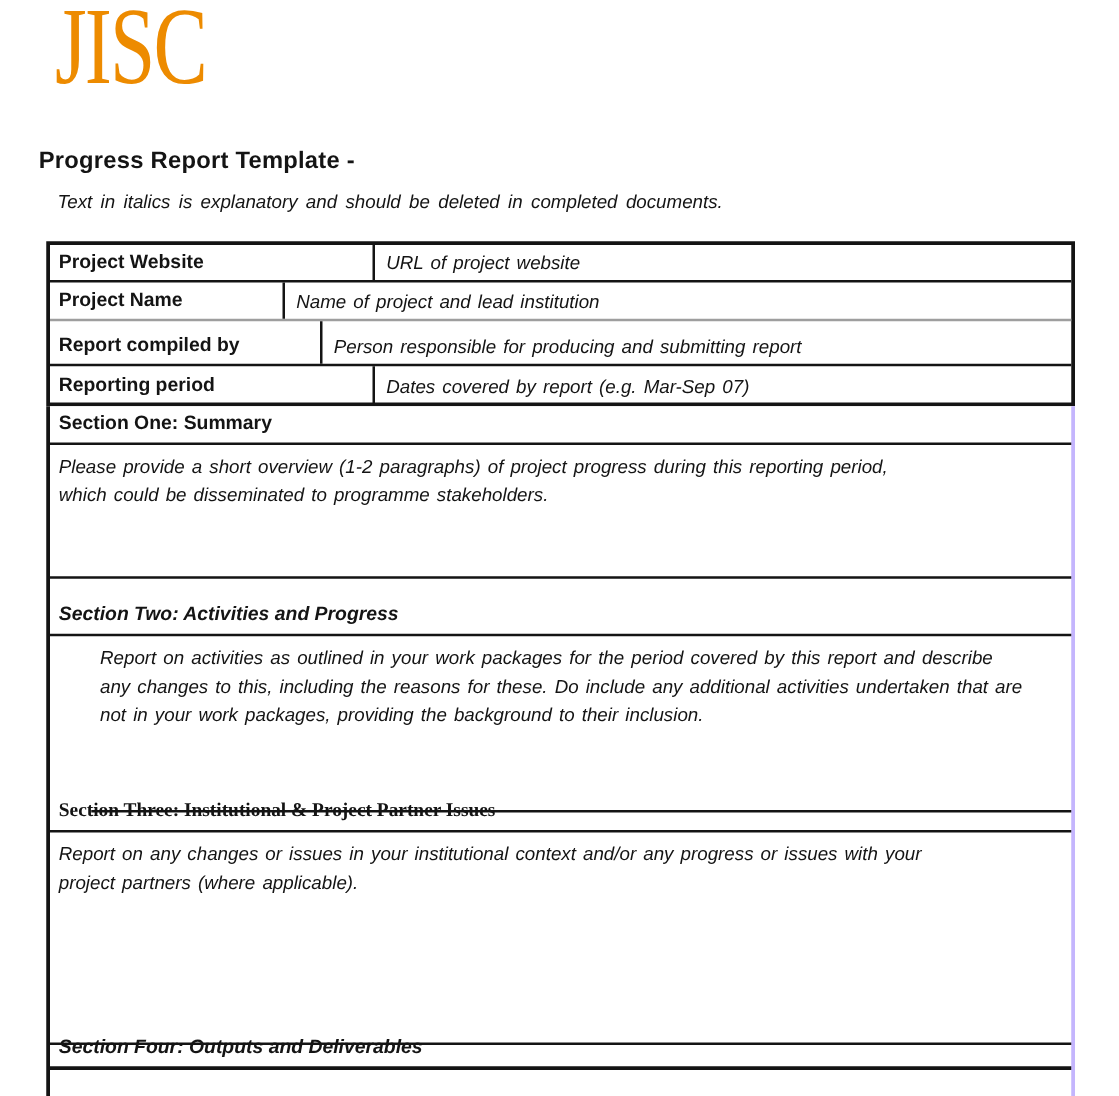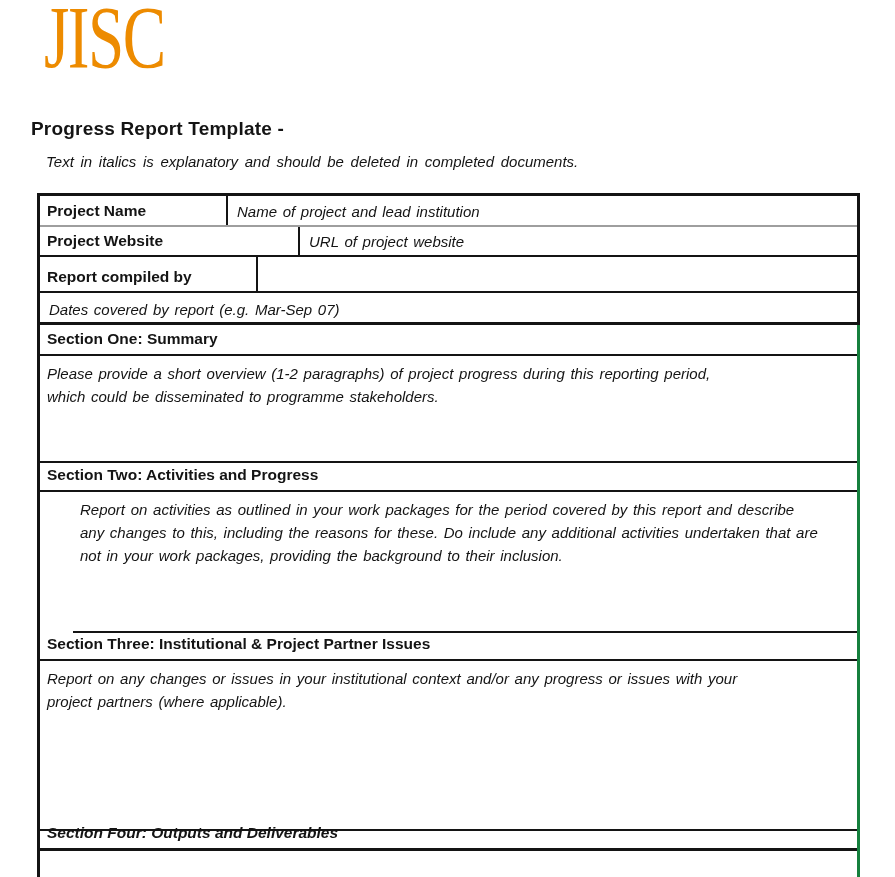--- a/index.html
+++ b/index.html
@@ -52,66 +52,68 @@
   .r3 { height:36px; border-bottom:2px solid #141414; }
   .r4 { height:30px; }
   .w1 { width:188px; }
   .w2 { width:260px; }
   .w3 { width:218px; }
   .w4 { width:260px; }
 
   
   .sections {
     top:325px; height:552px;
-    border-left:3px solid #141414; border-right:3px solid #15803d;
+    border-left:3px solid #141414; border-right:3px solid #c4b5fd;
   }
   .shead {
     display:flex; align-items:flex-end;
     font-weight:bold; font-size:15.5px;
     padding:0 0 6px 7px;
     border-bottom:2px solid #141414;
   }
   .sbody {
     font-style:italic; font-size:15px; line-height:23px;
     word-spacing:1.5px; white-space:pre-line;
     padding:6px 10px 0 7px;
     border-bottom:2px solid #141414;
   }
   .h1 { height:31px; }
   .b1 { height:107px; }
-  .h2 { height:29px; }
+  .h2 { height:46px;font-style:italic; }
   .b2 { height:141px;margin-left:33px; }
-  .h3 { height:28px; }
+  .h3 { height:16px;font-family:Liberation Serif, serif; }
   .b3 { height:170px; }
   .h4 { height:20px; border-bottom:3px solid #141414;font-style:italic; }
 </style>
 </head>
 <body>
 
 <div class="page">
 
   <div class="logo" style="color: rgb(237, 139, 0);">JISC</div>
 
   <h1 class="title">Progress Report Template -</h1>
 
   <p class="note">Text in italics is explanatory and should be deleted in completed documents.</p>
 
   <div class="tbl info">
+    <div class="irow r2">
+      <div class="lcell w2">Project Website</div>
+      <div class="vcell">URL of project website</div>
+    </div>
     <div class="irow r1">
       <div class="lcell w1">Project Name</div>
       <div class="vcell">Name of project and lead institution</div>
     </div>
-    <div class="irow r2">
-      <div class="lcell w2">Project Website</div>
-      <div class="vcell">URL of project website</div>
-    </div>
     <div class="irow r3">
       <div class="lcell w3">Report compiled by</div>
+      <div class="vcell">Person responsible for producing and submitting report</div>
     </div>
     <div class="irow r4">
+      <div class="lcell w4">Reporting period</div>
       <div class="vcell">Dates covered by report (e.g. Mar-Sep 07)</div>
     </div>
   </div>
 
   <div class="tbl sections">
     <div class="shead h1">Section One: Summary</div>
     <div class="sbody b1">Please provide a short overview (1-2 paragraphs) of project progress during this reporting period,
 which could be disseminated to programme stakeholders.</div>
 
     <div class="shead h2">Section Two: Activities and Progress</div>

